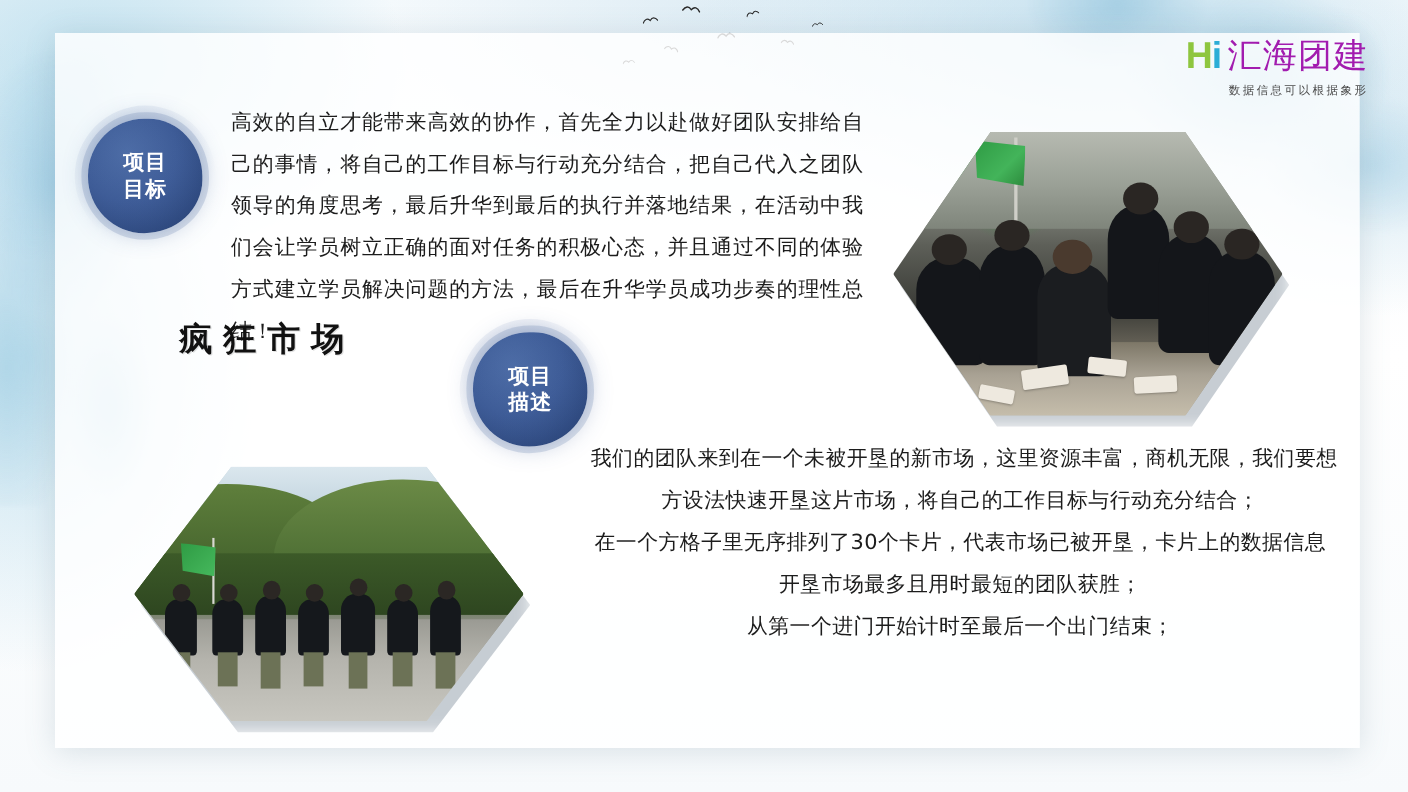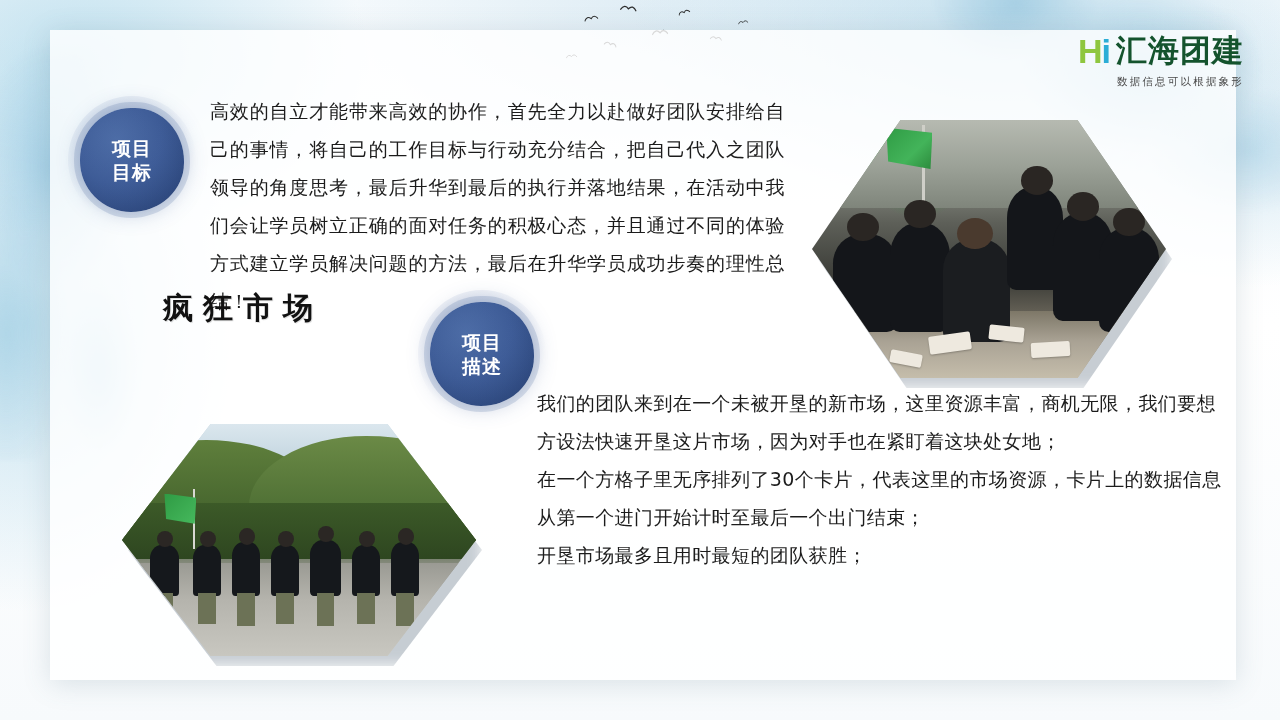--- a/index.html
+++ b/index.html
@@ -91,22 +91,22 @@
     font-size: 34px;
     font-weight: bold;
     letter-spacing: -1px;
     margin-right: 6px;
     font-family: "Liberation Sans", sans-serif;
   }
   .logo-hi .h { color: #8ec63f; }
   .logo-hi .i { color: #2badd6; }
   .logo-name {
     font-size: 31px;
-    font-weight: bold;
-    color: #14532d;
+    font-weight: normal;
+    color: #a21caf;
     letter-spacing: 1px;
     font-family: "DejaVu Sans", sans-serif;
   }
   .logo-sub {
     margin-top: 3px;
     font-size: 10.5px;
     color: #4a4a4a;
     letter-spacing: 2.2px;
     font-family: "DejaVu Sans", sans-serif;
   }
@@ -150,22 +150,23 @@
     font-size: 19px;
     line-height: 2.0;
     letter-spacing: 0.4px;
   }
   .para-goal {
     left: 210px; top: 92px;
     width: 575px;
     text-align: justify;
   }
   .para-desc {
-    left: 537px; top: 384px;
+    left: 537px; top: 398px;
     width: 672px;
+    text-align: center;
   }
   .para-desc div { white-space: nowrap; }
 
   
   .big-title {
     position: absolute;
     left: 163px; top: 288px;
     font-family: Liberation Sans, sans-serif;
     font-weight: bold;
     font-size: 30px;
@@ -392,24 +393,24 @@
 
   <div class="big-title">疯狂市场</div>
 
   <div class="badge badge-desc">
     <span>项目</span>
     <span>描述</span>
   </div>
 
   <div class="para para-desc">
     <div>我们的团队来到在一个未被开垦的新市场，这里资源丰富，商机无限，我们要想</div>
-    <div>方设法快速开垦这片市场，因为对手也在紧盯着这块处女地；</div>
-    <div>在一个方格子里无序排列了30个卡片，代表这里的市场资源，卡片上的数据信息</div>
+    <div>方设法快速开垦这片市场，将自己的工作目标与行动充分结合；</div>
+    <div>在一个方格子里无序排列了30个卡片，代表市场已被开垦，卡片上的数据信息</div>
+    <div>开垦市场最多且用时最短的团队获胜；</div>
     <div>从第一个进门开始计时至最后一个出门结束；</div>
-    <div>开垦市场最多且用时最短的团队获胜；</div>
   </div>
 
   <div class="hex-shadow hex-shadow-desc"></div>
   <div class="hex hex-desc">
     <div class="photo-desc">
       <div class="pd-sky"></div>
       <div class="pd-hill-a"></div>
       <div class="pd-hill-b"></div>
       <div class="pd-trees"></div>
       <div class="pd-road"></div>

